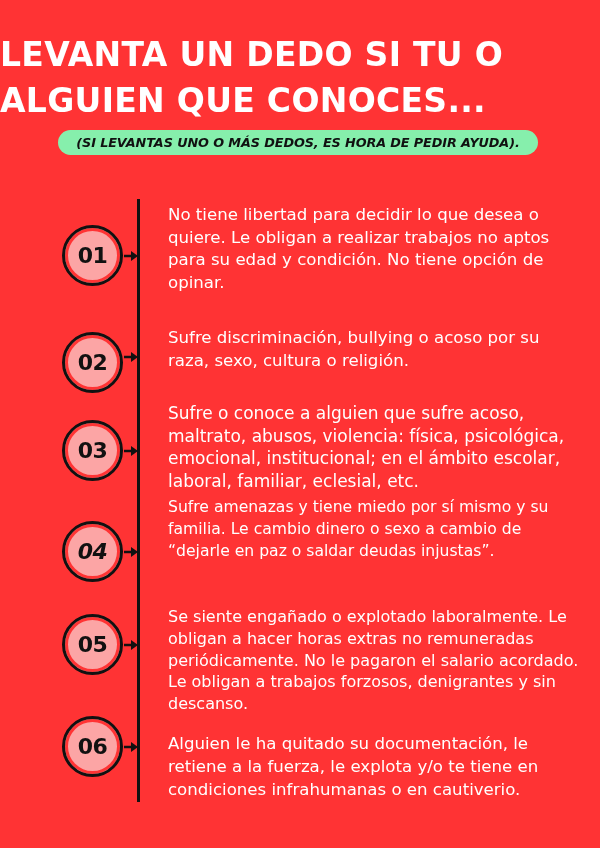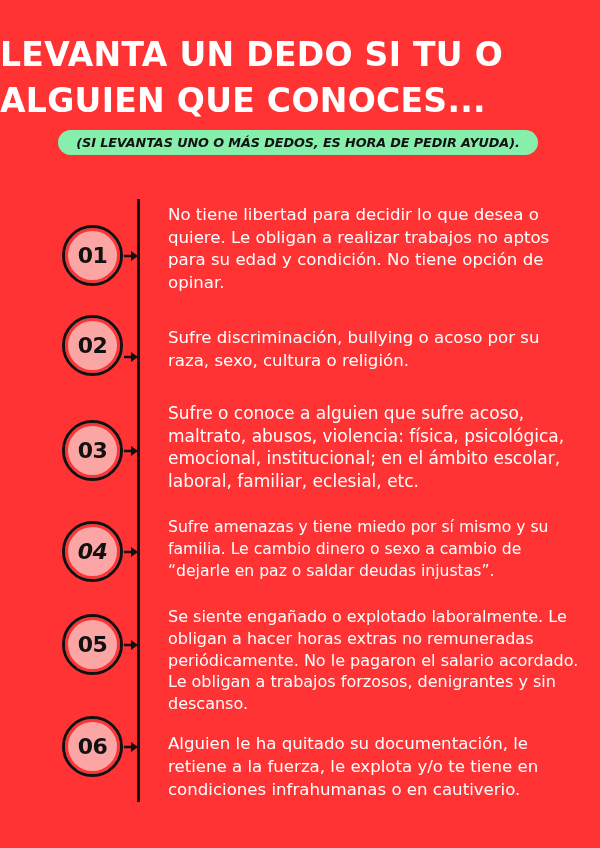--- a/index.html
+++ b/index.html
@@ -72,21 +72,21 @@
       <polygon points="7,1 14,6 7,11" fill="#111"></polygon>
     </svg>
 </div>
 <p class="item-text" style="top:200px; font-size:16.6px; line-height:22.5px;">
   <span>No tiene libertad para decidir lo que desea o</span>
   <span>quiere. Le obligan a realizar trabajos no aptos</span>
   <span>para su edad y condición. No tiene opción de</span>
   <span>opinar.</span>
 </p>
 
-<div class="badge" style="top:315px;">
+<div class="badge" style="top:332px;">
   <span class="badge-num">02</span>
 </div>
 <div class="arrow" style="top:351px;">
   <svg width="14" height="12" viewBox="0 0 14 12">
       <line x1="0" y1="6" x2="8" y2="6" stroke="#111" stroke-width="2.5"></line>
       <polygon points="7,1 14,6 7,11" fill="#111"></polygon>
     </svg>
 </div>
 <p class="item-text" style="top:323px; font-size:16.6px; line-height:22.5px;">
   <span>Sufre discriminación, bullying o acoso por  su</span>
@@ -111,21 +111,21 @@
 
 <div class="badge" style="top:521px;font-style:italic;">
   <span class="badge-num">04</span>
 </div>
 <div class="arrow" style="top:546px;">
   <svg width="14" height="12" viewBox="0 0 14 12">
       <line x1="0" y1="6" x2="8" y2="6" stroke="#111" stroke-width="2.5"></line>
       <polygon points="7,1 14,6 7,11" fill="#111"></polygon>
     </svg>
 </div>
-<p class="item-text" style="top:512px; font-size:15.6px; line-height:22px;">
+<p class="item-text" style="top:492px; font-size:15.6px; line-height:22px;">
   <span>Sufre amenazas y tiene miedo por sí mismo y su</span>
   <span>familia. Le cambio dinero o sexo a cambio de</span>
   <span>“dejarle en paz o saldar deudas injustas”.</span>
 </p>
 
 <div class="badge" style="top:614px;">
   <span class="badge-num">05</span>
 </div>
 <div class="arrow" style="top:639px;">
   <svg width="14" height="12" viewBox="0 0 14 12">

